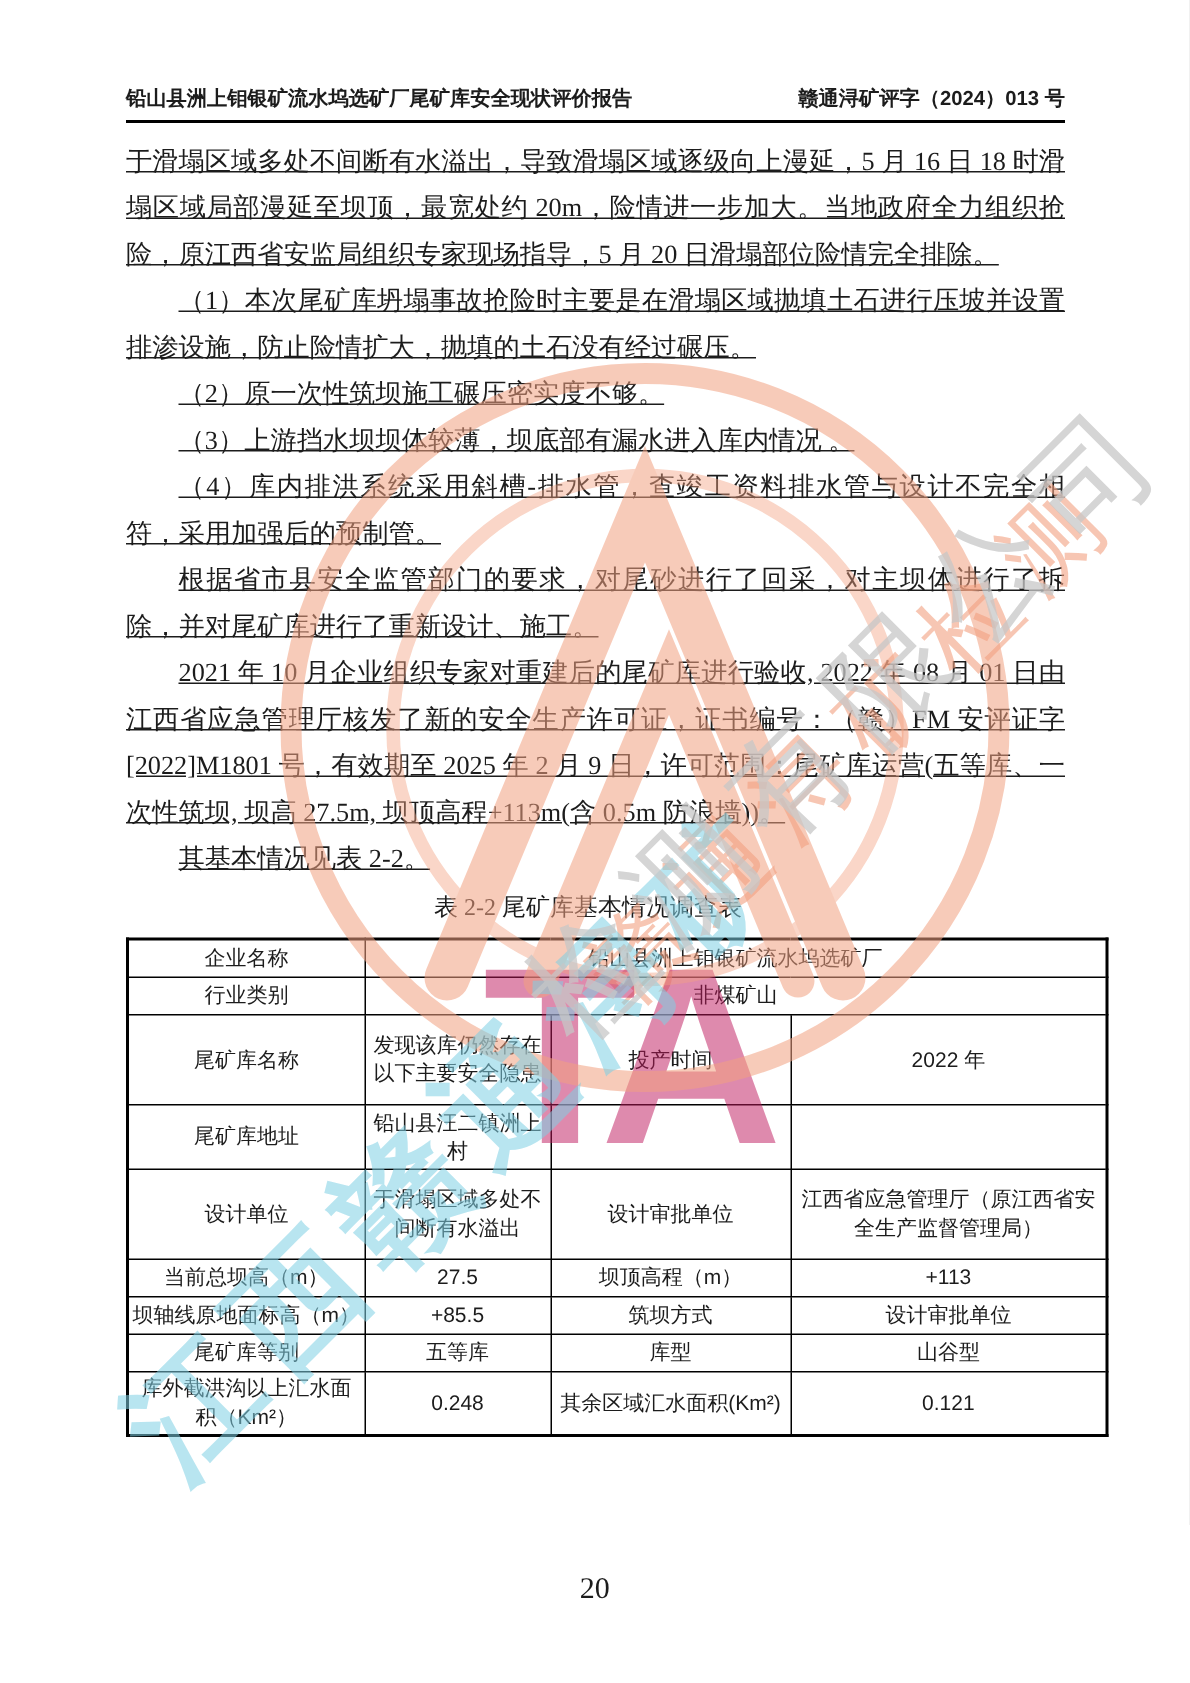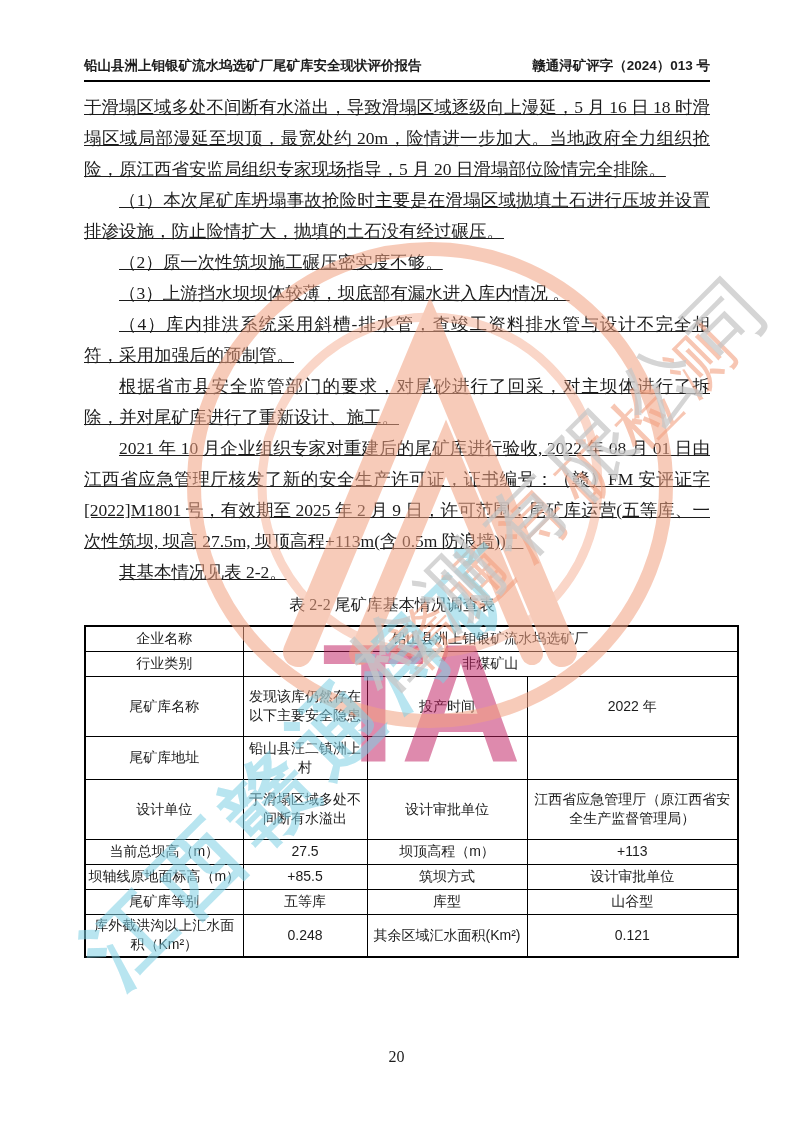--- a/index.html
+++ b/index.html
@@ -52,21 +52,21 @@
     text-align:center;vertical-align:middle;
     padding:1px 2px;
     overflow:hidden;
   }
   tr.rh-s{height:25px;}
   tr.rh-m{height:43px;margin-top:38px;}
   tr.rh-l{height:60px;}
   
   .pagefoot{
     position:absolute;left:0;right:0;top:1048px;
-    text-align:center;font-size:16px;z-index:1;
+    text-align:center;font-size:20px;z-index:1;
   }
   
   .wm{position:absolute;pointer-events:none;white-space:nowrap;}
   .wm-cyan{
     z-index:3;left:58px;top:928px;
     font-size:86px;font-weight:bold;letter-spacing:12px;
     color:#7fd0e4;opacity:.55;
     transform:rotate(-45deg);transform-origin:0 0;
     font-family:"Liberation Sans","DejaVu Sans",sans-serif;
   }

